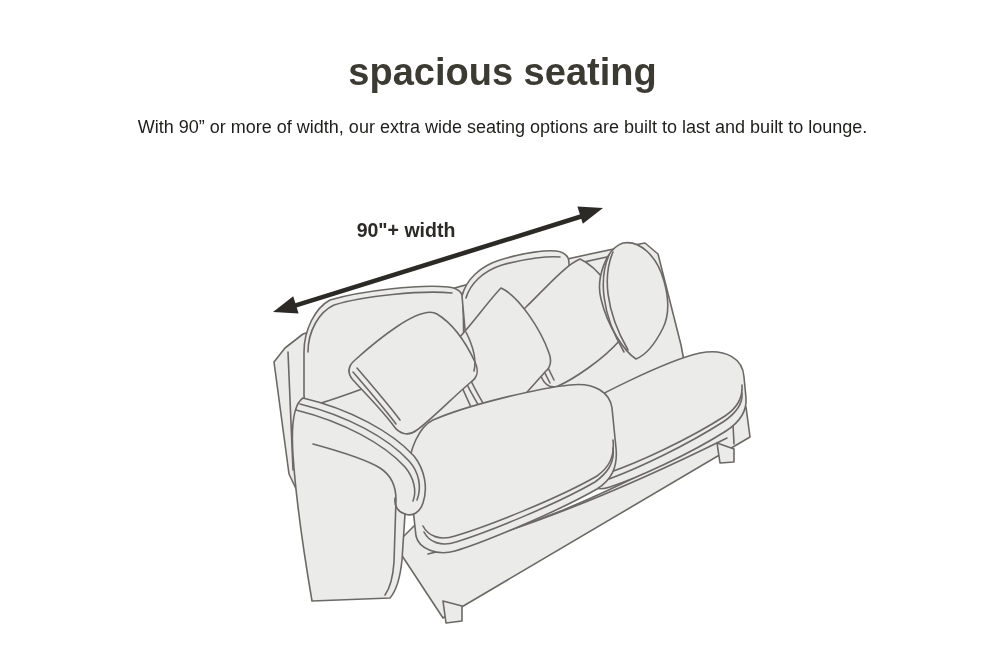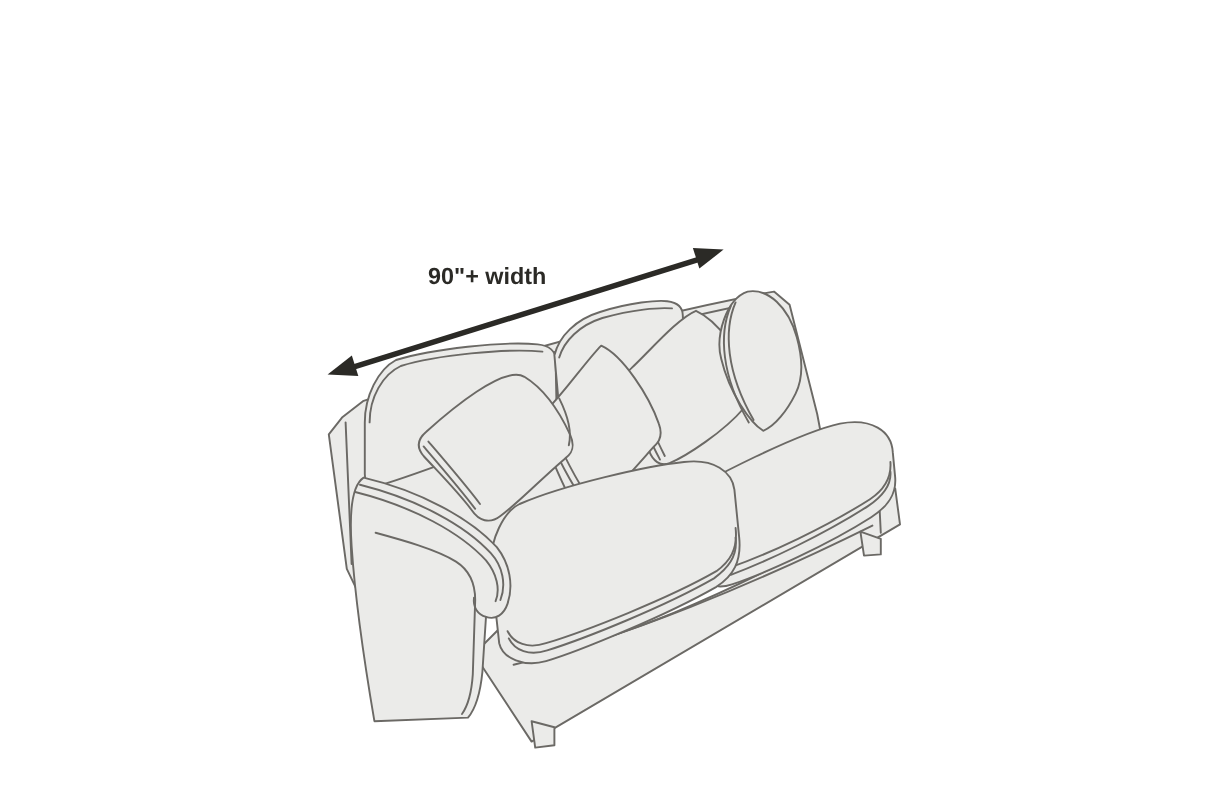--- a/index.html
+++ b/index.html
@@ -42,22 +42,24 @@
     font-weight: 700;
     font-size: 19.5px;
     fill: #2b2a26;
   }
 </style>
 </head>
 <body>
 
 <div class="page">
 
+  <h1 class="title">spacious seating</h1>
 
   <div class="desc">
+    <span>With 90” or more of width, our extra wide seating options are built to last and built to lounge.</span>
   </div>
 
   <svg class="diagram" viewBox="0 0 1005 671" xmlns="http://www.w3.org/2000/svg">
 
     <g class="sofa" fill="#ebebe9" stroke="#6b6965" stroke-width="1.6" stroke-linecap="round" stroke-linejoin="round">
 
       <path d="M274,362 L285,348 L303,334 C420,296 540,262 645,243 L658,254 L681,345 L688,382 L560,434 L400,484 L300,497 L289,474 Z"></path>
       <path fill="none" d="M307,341 C423,303 542,269 641,250"></path>
       <path fill="none" d="M288,352 L293,470"></path>
 

